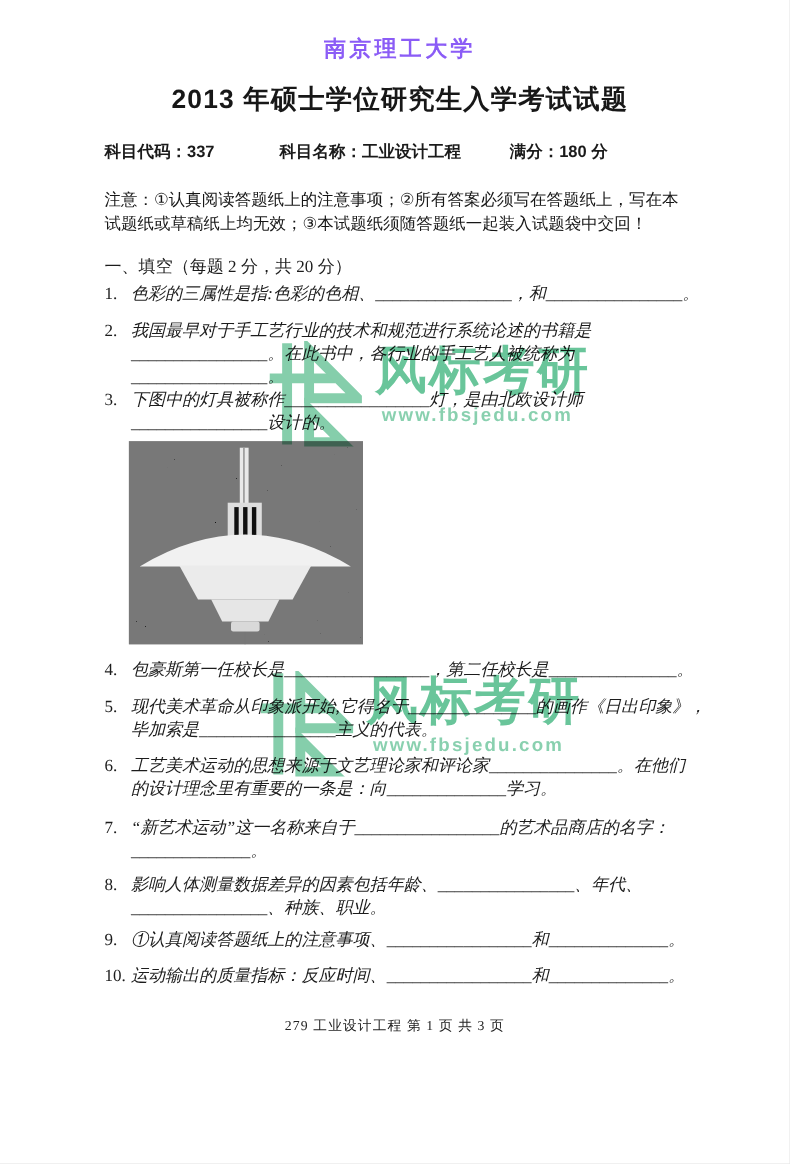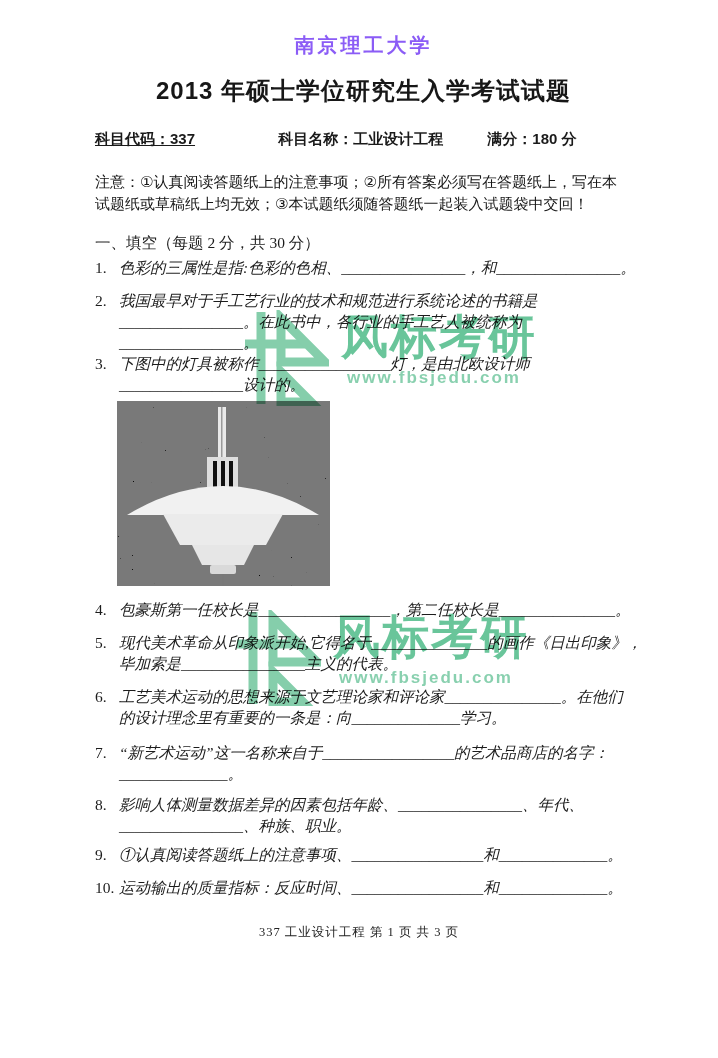--- a/index.html
+++ b/index.html
@@ -21,22 +21,22 @@
     margin-top:22px;text-align:center;
     font-family:"Liberation Sans","DejaVu Sans",sans-serif;
     font-weight:bold;font-size:24px;line-height:24px;letter-spacing:1px;color:#171717;
   }
   .meta-row{
     margin-top:26px;
     font-family:"Liberation Sans","DejaVu Sans",sans-serif;
     font-weight:bold;font-size:15px;line-height:20px;color:#1a1a1a;
     white-space:nowrap;
   }
-  .meta-row .m1{display:inline-block;width:155px;text-decoration:underline;}
-  .meta-row .m2{display:inline-block;width:205px;margin-left:24px;}
+  .meta-row .m1{display:inline-block;width:155px;}
+  .meta-row .m2{display:inline-block;width:205px;}
   .meta-row .m3{display:inline-block;}
   .notice{
     margin-top:22px;
     font-family:"Liberation Sans","DejaVu Sans",sans-serif;
     font-weight:normal;font-size:15px;line-height:22px;color:#161616;
     white-space:nowrap;
   }
   .section-heading{
     margin-top:17px;margin-bottom:4px;
     font-size:15.5px;line-height:21px;white-space:nowrap;
@@ -89,21 +89,21 @@
       <span class="m1">科目代码：337</span>
       <span class="m2">科目名称：工业设计工程</span>
       <span class="m3">满分：180 分</span>
     </div>
 
     <div class="notice">
       <div>注意：①认真阅读答题纸上的注意事项；②所有答案必须写在答题纸上，写在本</div>
       <div>试题纸或草稿纸上均无效；③本试题纸须随答题纸一起装入试题袋中交回！</div>
     </div>
 
-    <div class="section-heading">一、填空（每题 2 分，共 30 分）</div>
+    <div class="section-heading">一、填空（每题 2 分，共 20 分）</div>
 
     <div class="q">
       <div class="qnum">1.</div>
       <div class="qbody">
         <div class="qline">色彩的三属性是指:色彩的色相、________________，和________________。</div>
       </div>
     </div>
 
     <div class="q mb0">
       <div class="qnum">2.</div>
@@ -220,15 +220,15 @@
         <path d="M16 2 V94"></path>
         <path d="M0 34 H60"></path>
         <path d="M36 8 L80 52 L36 52 Z"></path>
         <path d="M36 62 L66 92 L36 92 Z"></path>
       </g>
     </svg>
     <div class="wm-brand">风标考研</div>
     <div class="wm-url">www.fbsjedu.com</div>
   </div>
 
-  <div class="footer">337 工业设计工程 第 1 页 共 3 页</div>
+  <div class="footer">279 工业设计工程 第 1 页 共 3 页</div>
 
 </div>
 
 </body></html>

